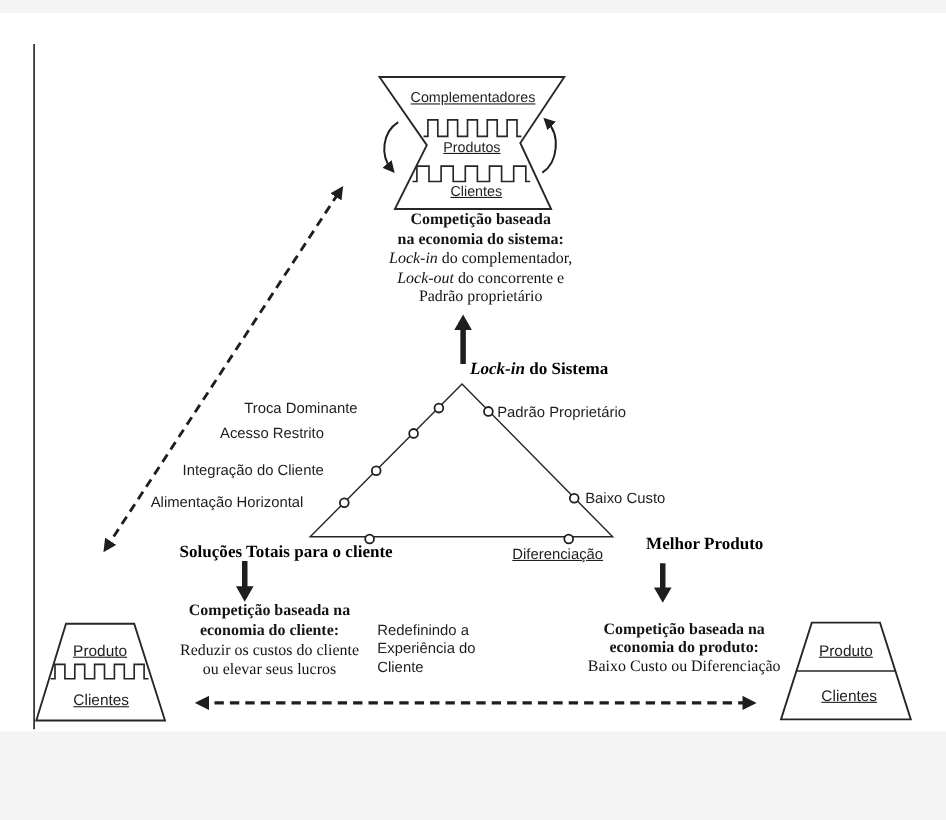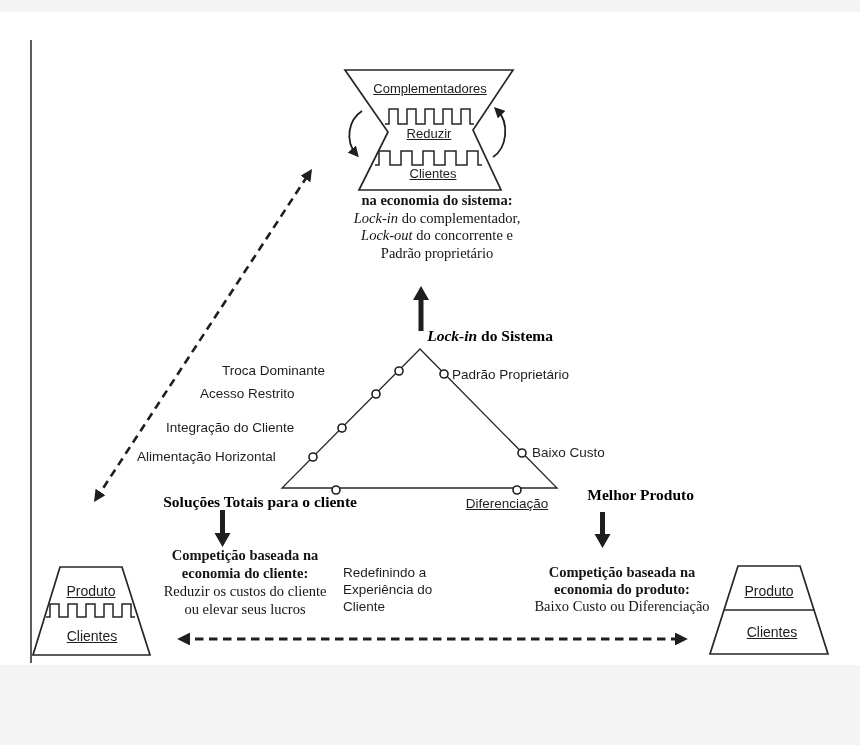--- a/index.html
+++ b/index.html
@@ -78,24 +78,25 @@
     <line x1="181" y1="639" x2="684" y2="639" stroke="#1e1e1e" stroke-width="2.8" stroke-dasharray="8.5 5.5" marker-start="url(#arr)" marker-end="url(#arr)"></line>
 
     <path d="M60,567 L122,567 L150,655 L33,655 Z" fill="none" stroke="#262626" stroke-width="1.7"></path>
     <path d="M46,617 h4 v-13 h9 v13 h9 v-13 h9 v13 h9 v-13 h9 v13 h9 v-13 h9 v13 h9 v-13 h9 v13 h4" fill="none" stroke="#262626" stroke-width="1.5"></path>
 
     <path d="M738,566 L800,566 L828,654 L710,654 Z" fill="none" stroke="#262626" stroke-width="1.7"></path>
     <path d="M724,610 L814,610" stroke="#262626" stroke-width="1.4"></path>
   </svg>
 
   <div class="lbl sm ctr" style="left:350px;top:81px;width:160px;">Complementadores</div>
-  <div class="lbl sm ctr" style="left:369px;top:126px;width:120px;">Reduzir</div>
+  <div class="lbl sm ctr" style="left:369px;top:126px;width:120px;">Produtos</div>
   <div class="lbl sm ctr" style="left:373px;top:166px;width:120px;">Clientes</div>
 
   <div class="serifnote" style="left:312px;top:192px;width:250px;">
+    <div class="b">Competição baseada</div>
     <div class="b">na economia do sistema:</div>
     <div><i>Lock-in</i><span> do complementador,</span></div>
     <div><i>Lock-out</i><span> do concorrente e</span></div>
     <div>Padrão proprietário</div>
   </div>
 
   <div class="strategy" style="left:333px;top:327px;width:220px;">
     <i>Lock-in</i><span> do Sistema</span>
   </div>
 

